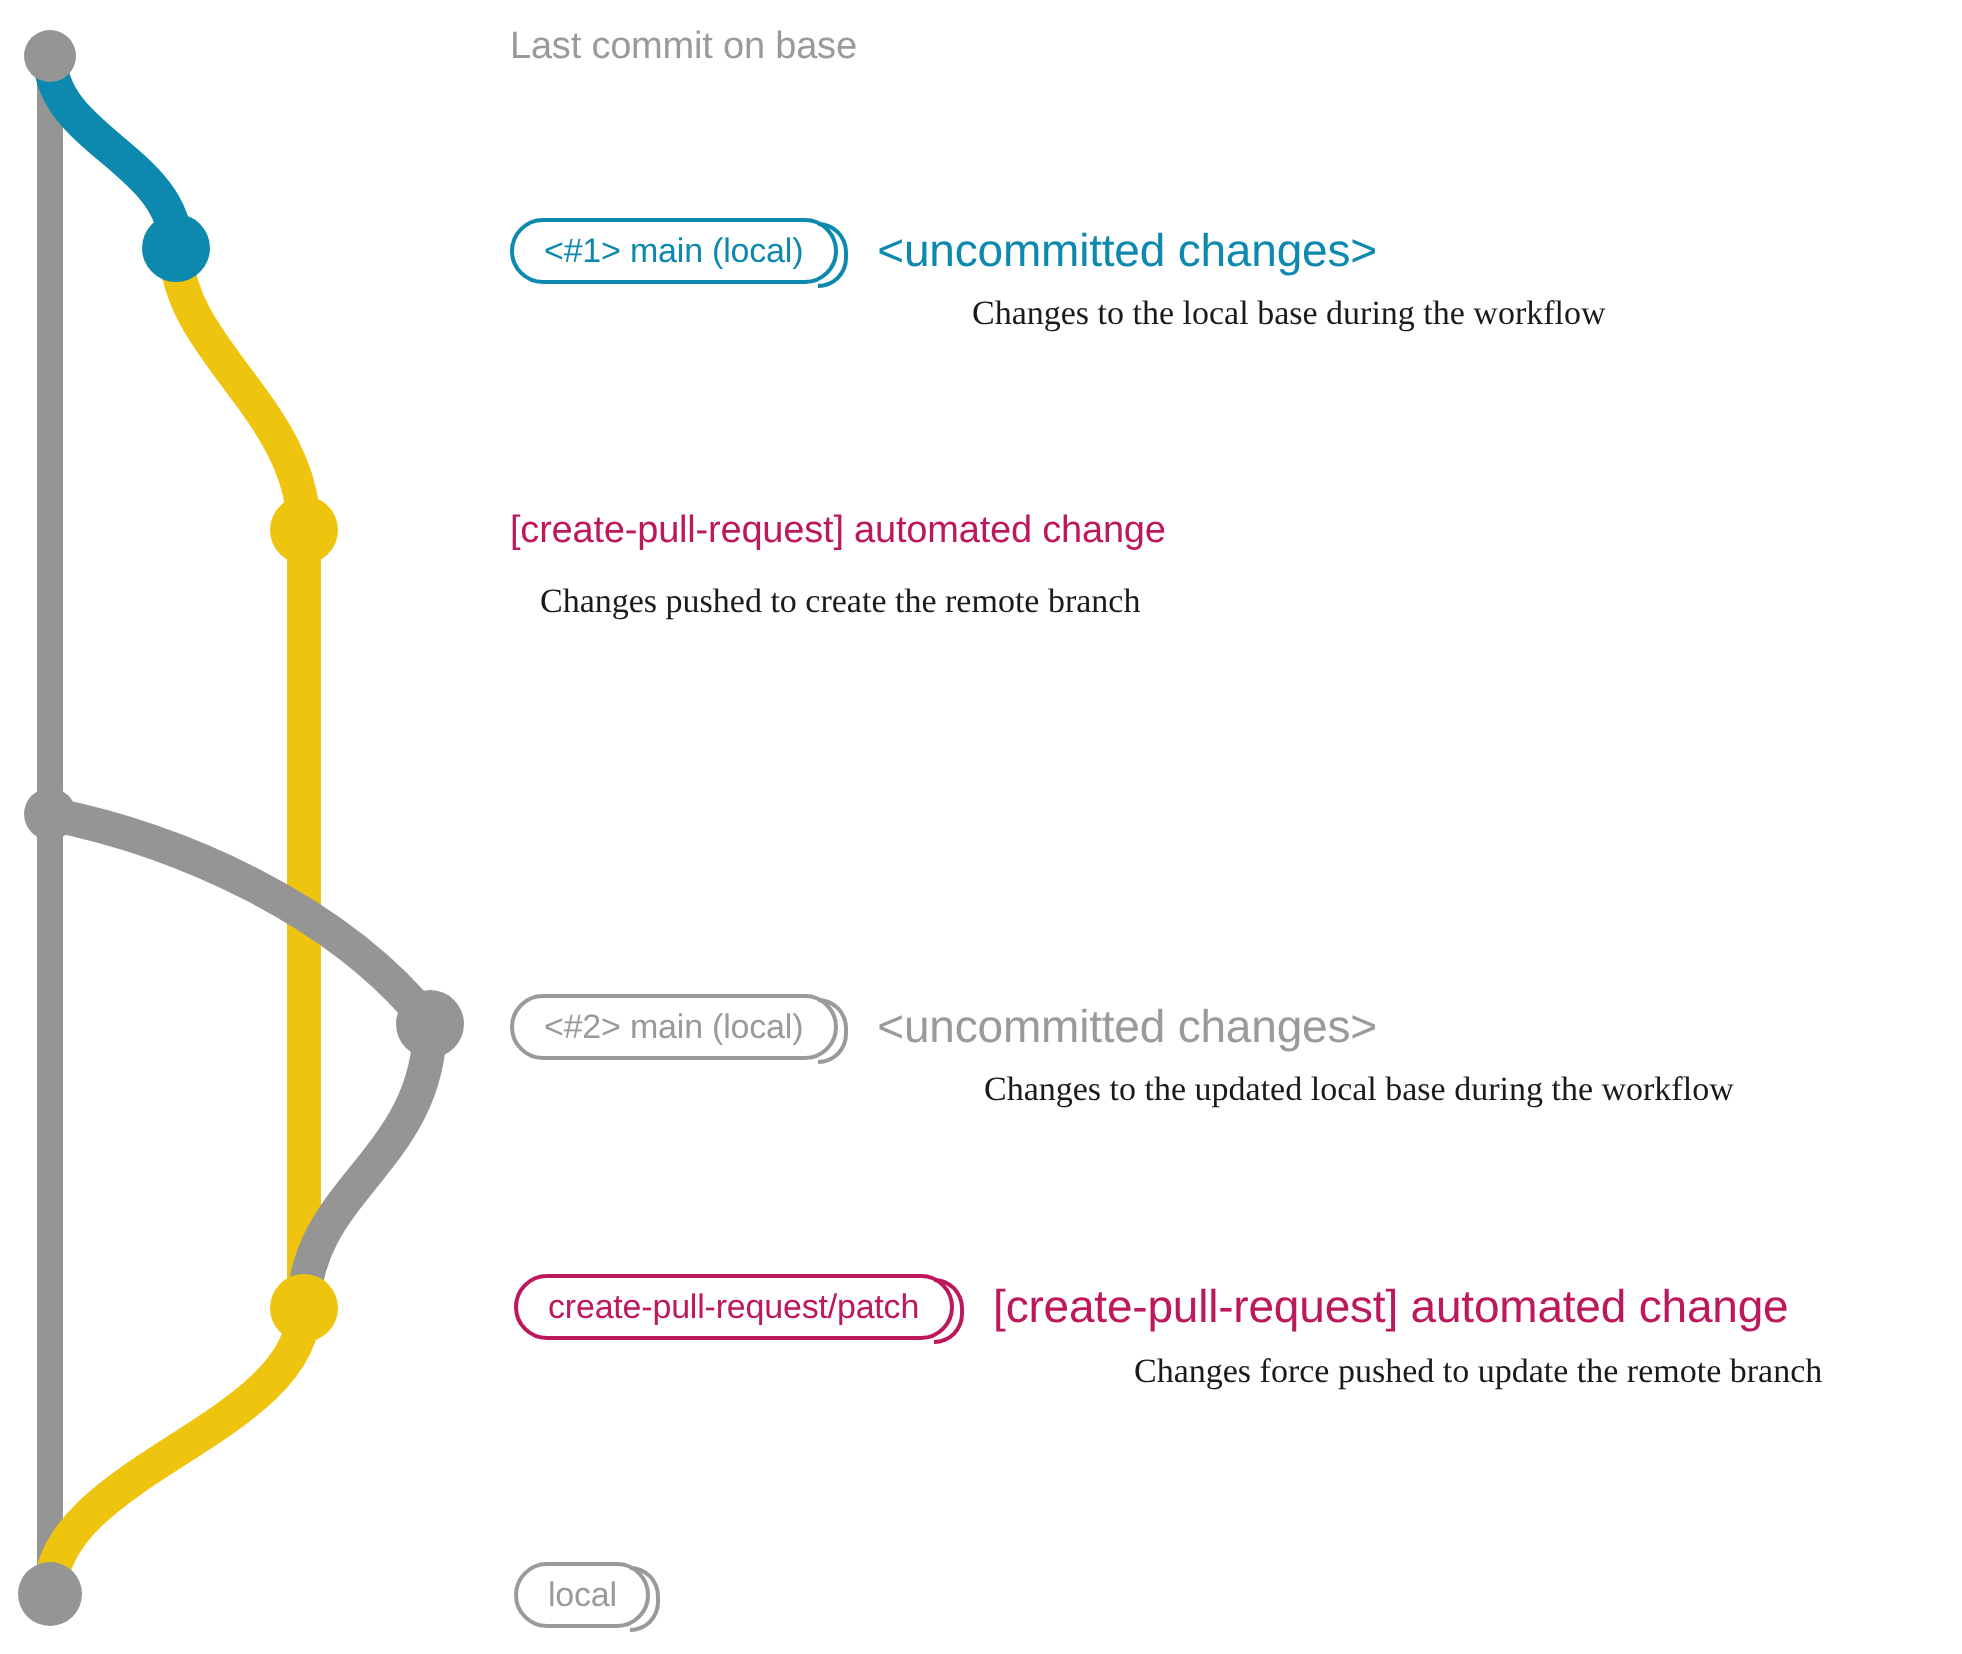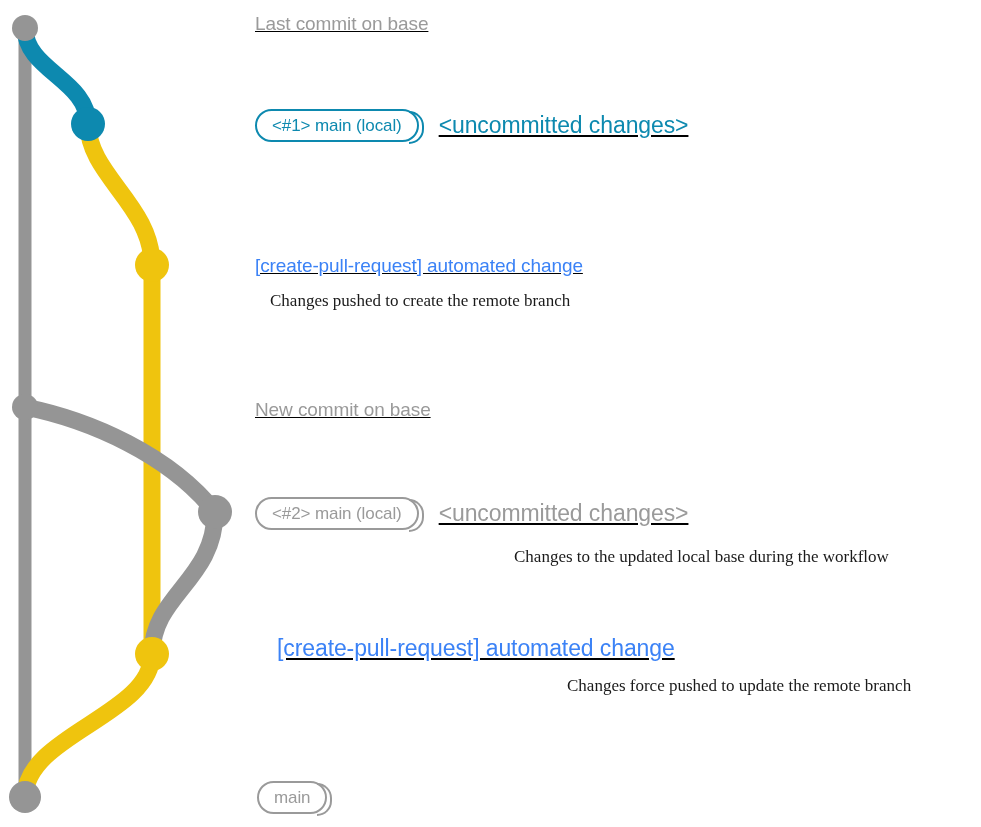--- a/index.html
+++ b/index.html
@@ -23,21 +23,20 @@
     left: 0;
     top: 0;
     width: 981px;
     height: 827px;
   }
   .row {
     position: absolute;
     display: flex;
     align-items: center;
     white-space: nowrap;
-    text-decoration: underline;
   }
   .badge {
     display: inline-flex;
     align-items: center;
     justify-content: center;
     box-sizing: border-box;
     height: 33px;
     padding: 0 15px;
     border: 2px solid currentColor;
     border-radius: 17px;
@@ -82,21 +81,21 @@
   }
   .desc {
     position: absolute;
     font-family: "Liberation Serif", serif;
     font-size: 17px;
     color: #1a1a1a;
     white-space: nowrap;
     line-height: 1;
   }
   .c-blue   { color: #0d89af; }
-  .c-yellow { color: #3b82f6; }
+  .c-yellow { color: #be185d; }
   .c-gray   { color: #9a9a9a; }
   .gap-13 { margin-left: 20px; }
 </style>
 </head>
 <body>
 
 <div id="canvas">
 
   <svg id="graph" viewBox="0 0 981 827" width="981" height="827" xmlns="http://www.w3.org/2000/svg">
 
@@ -127,42 +126,43 @@
   <div class="row" style="left:255px; top:14px;">
     <span class="plain-subject c-gray">Last commit on base</span>
   </div>
 
   <div class="row" style="left:255px; top:109px;">
     <span class="badge-wrap">
       <span class="badge c-blue">&lt;#1&gt; main (local)</span>
     </span>
     <span class="subject c-blue gap-13">&lt;uncommitted changes&gt;</span>
   </div>
+  <div class="desc" style="left:486px; top:148px;">Changes to the local base during the workflow</div>
 
   <div class="row" style="left:255px; top:256px;">
     <span class="plain-subject c-yellow">[create-pull-request] automated change</span>
   </div>
   <div class="desc" style="left:270px; top:292px;">Changes pushed to create the remote branch</div>
 
-  <div class="row" style="left:255px; top:400px;">
-    <span class="plain-subject c-gray">New commit on base</span>
-  </div>
 
   <div class="row" style="left:255px; top:497px;">
     <span class="badge-wrap">
       <span class="badge c-gray">&lt;#2&gt; main (local)</span>
     </span>
     <span class="subject c-gray gap-13">&lt;uncommitted changes&gt;</span>
   </div>
-  <div class="desc" style="left:514px; top:536px;margin-top:12px;">Changes to the updated local base during the workflow</div>
+  <div class="desc" style="left:492px; top:536px;">Changes to the updated local base during the workflow</div>
 
   <div class="row" style="left:257px; top:637px;">
+    <span class="badge-wrap">
+      <span class="badge c-yellow">create-pull-request/patch</span>
+    </span>
     <span class="subject c-yellow gap-13">[create-pull-request] automated change</span>
   </div>
   <div class="desc" style="left:567px; top:677px;">Changes force pushed to update the remote branch</div>
 
   <div class="row" style="left:257px; top:781px;">
     <span class="badge-wrap">
-      <span class="badge c-gray">main</span>
+      <span class="badge c-gray">local</span>
     </span>
   </div>
 
 </div>
 
 </body></html>

